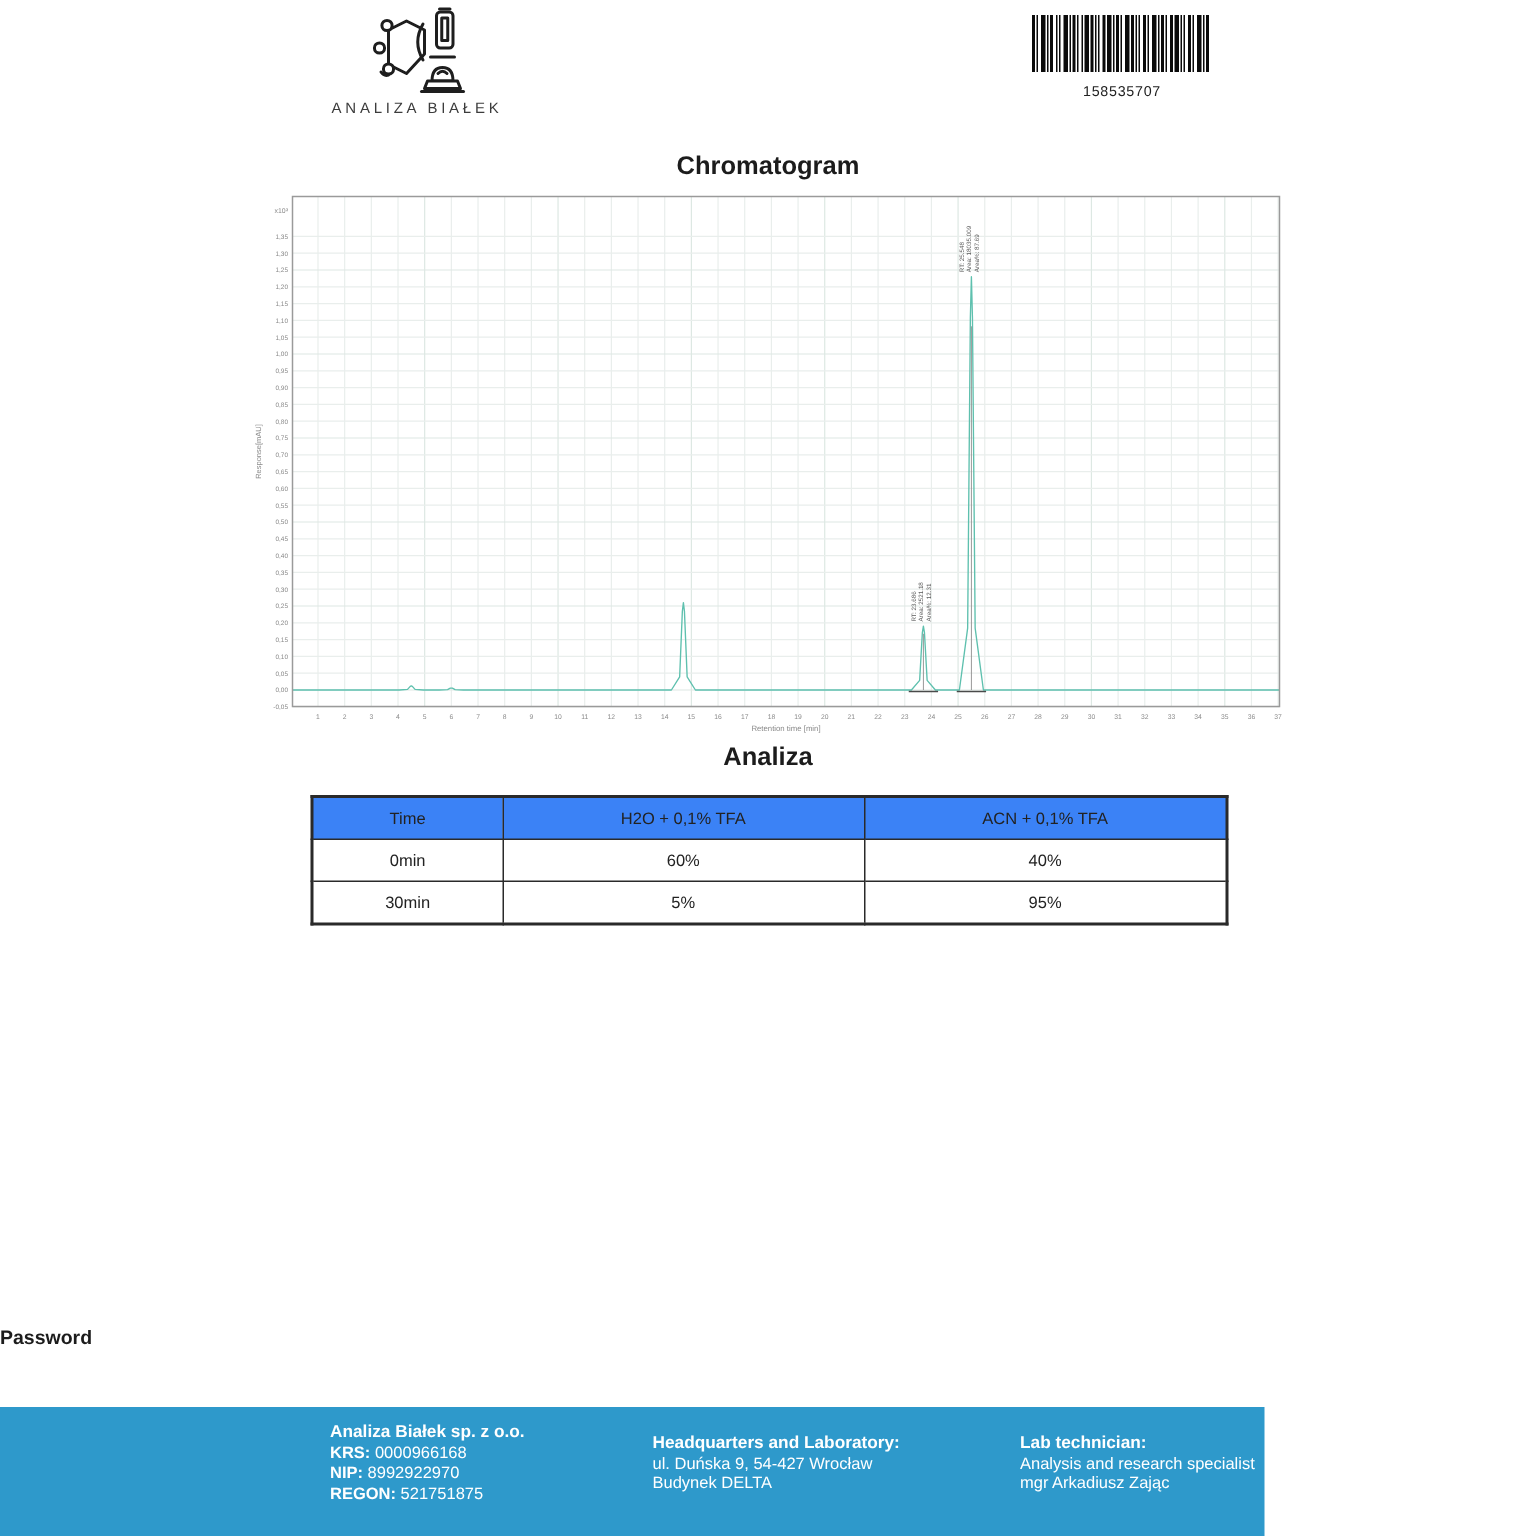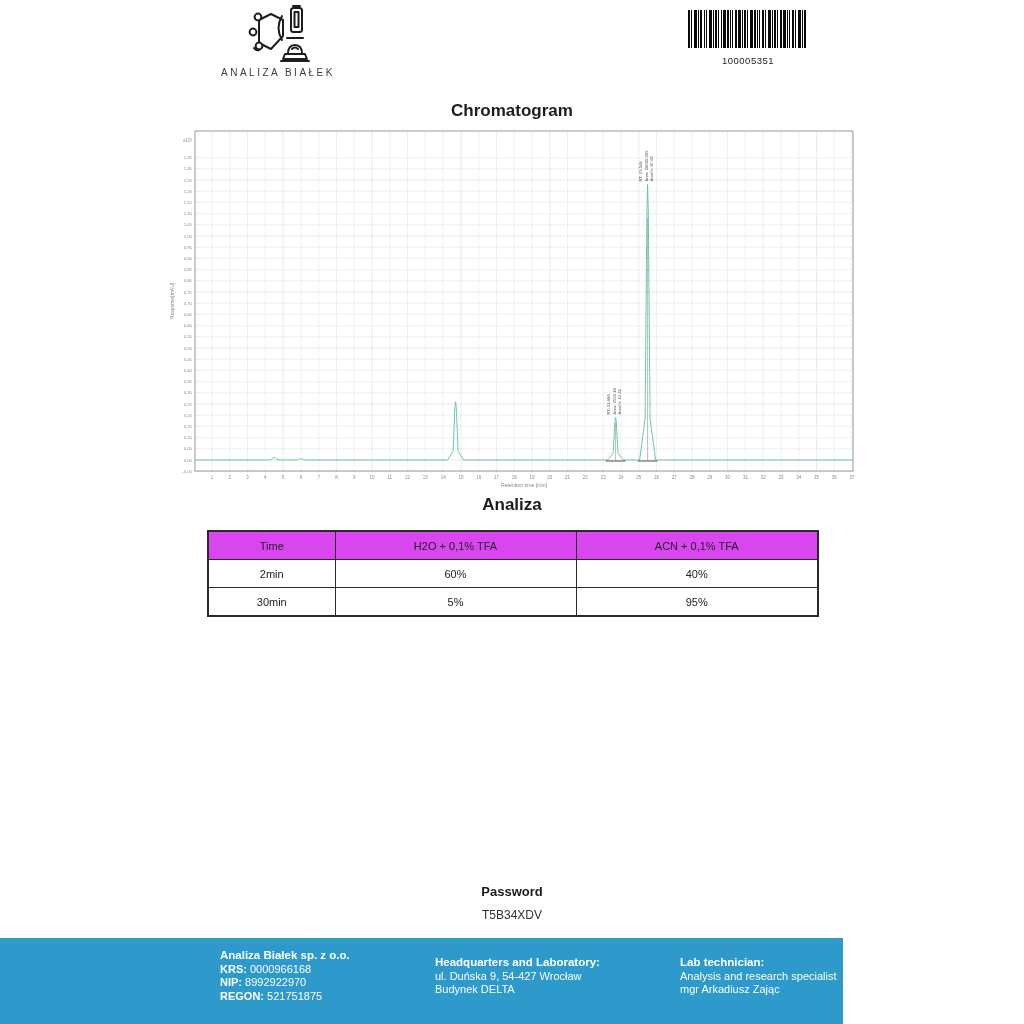--- a/index.html
+++ b/index.html
@@ -19,25 +19,25 @@
   .t-chrom{top:101px;}
   .t-method{top:495px;}
   
   .chart-svg{position:absolute;left:165px;top:126px;}
   
   table.method{position:absolute;left:207px;top:530px;width:610px;border-collapse:collapse;table-layout:fixed;}
   table.method th,table.method td{
     border:1px solid #2a2a2a;height:27px;text-align:center;vertical-align:middle;
     font-size:11px;font-weight:normal;color:#222;padding:0;
   }
-  table.method th{background:#d946ef;}
+  table.method th{background:#3b82f6;}
   table.method{border:2px solid #2a2a2a;}
   col.c-time{width:127px;} col.c-a{width:241px;} col.c-b{width:242px;}
   
-  .password-wrap{position:absolute;left:0;top:884px;width:1024px;text-align:center;}
+  .password-wrap{position:absolute;left:0;top:884px;width:1024px;text-align:left;}
   .password-label{font-weight:bold;font-size:13px;color:#1c1c1c;}
   .password-value{margin-top:9px;font-size:12px;color:#333;}
   
   .footer{position:absolute;left:0;top:938px;width:843px;height:86px;}
   .footer-col{position:absolute;color:#ffffff;font-size:11px;line-height:13.5px;}
   .footer-col .hd{font-weight:bold;font-size:11.5px;}
   .fc1{left:220px;top:11px;}
   .fc2{left:435px;top:18px;}
   .fc3{left:680px;top:18px;}
   .lbl{font-weight:bold;}
@@ -105,21 +105,21 @@
       <rect x="95" y="0" width="3" height="38"></rect>
         <rect x="99" y="0" width="1" height="38"></rect>
       <rect x="101" y="0" width="1" height="38"></rect>
         <rect x="104" y="0" width="2" height="38"></rect>
       <rect x="107" y="0" width="1" height="38"></rect>
         <rect x="110" y="0" width="3" height="38"></rect>
       <rect x="114" y="0" width="1" height="38"></rect>
         <rect x="116" y="0" width="2" height="38"></rect>
     </g>
   </svg>
-  <div class="barcode-number">100005351</div>
+  <div class="barcode-number">158535707</div>
 </div>
 
 <div class="sec-title t-chrom">Chromatogram</div>
 
 <svg class="chart-svg" width="700" height="370" viewBox="0 0 700 370">
     <rect x="30" y="5" width="658" height="340" fill="#ffffff" stroke="none"></rect>
     <line x1="47" y1="5" x2="47" y2="345" stroke="#e9eeec" stroke-width="0.8"></line>
     <line x1="64.78" y1="5" x2="64.78" y2="345" stroke="#e9eeec" stroke-width="0.8"></line>
     <line x1="82.56" y1="5" x2="82.56" y2="345" stroke="#e9eeec" stroke-width="0.8"></line>
     <line x1="100.34" y1="5" x2="100.34" y2="345" stroke="#e9eeec" stroke-width="0.8"></line>
@@ -276,35 +276,34 @@
       <col class="c-a">
       <col class="c-b">
     </colgroup>
   <tbody>
       <tr>
     <th>Time</th>
     <th>H2O + 0,1% TFA</th>
     <th>ACN + 0,1% TFA</th>
   </tr>
   <tr>
-    <td>2min</td>
+    <td>0min</td>
     <td>60%</td>
     <td>40%</td>
   </tr>
   <tr>
     <td>30min</td>
     <td>5%</td>
     <td>95%</td>
   </tr>
 </tbody>
   </table>
 
 <div class="password-wrap">
   <div class="password-label">Password</div>
-  <div class="password-value">T5B34XDV</div>
 </div>
 
 <div class="footer" style="background: rgb(46, 153, 203);">
   <div class="footer-col fc1">
     <div class="hd">Analiza Białek sp. z o.o.</div>
     <div><span class="lbl">KRS:</span> <span>0000966168</span></div>
     <div><span class="lbl">NIP:</span> <span>8992922970</span></div>
     <div><span class="lbl">REGON:</span> <span>521751875</span></div>
   </div>
   <div class="footer-col fc2">

